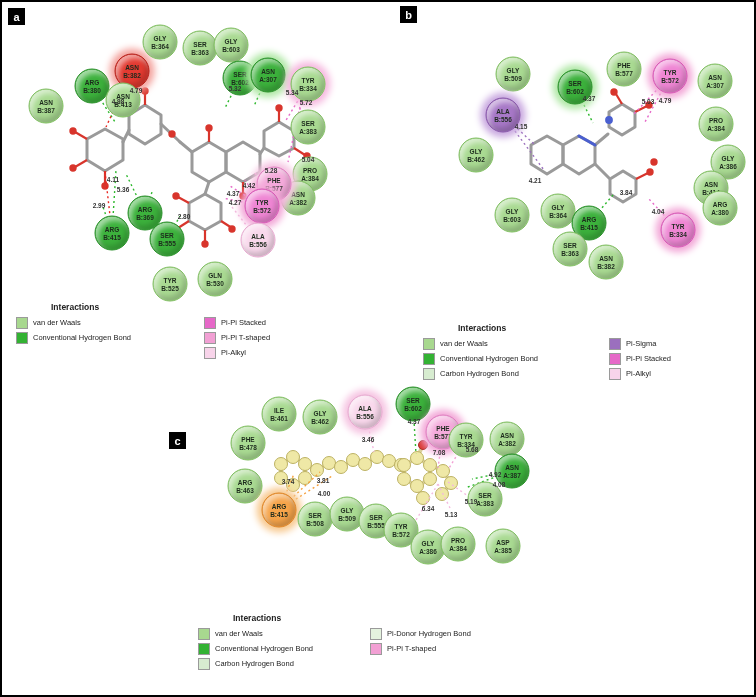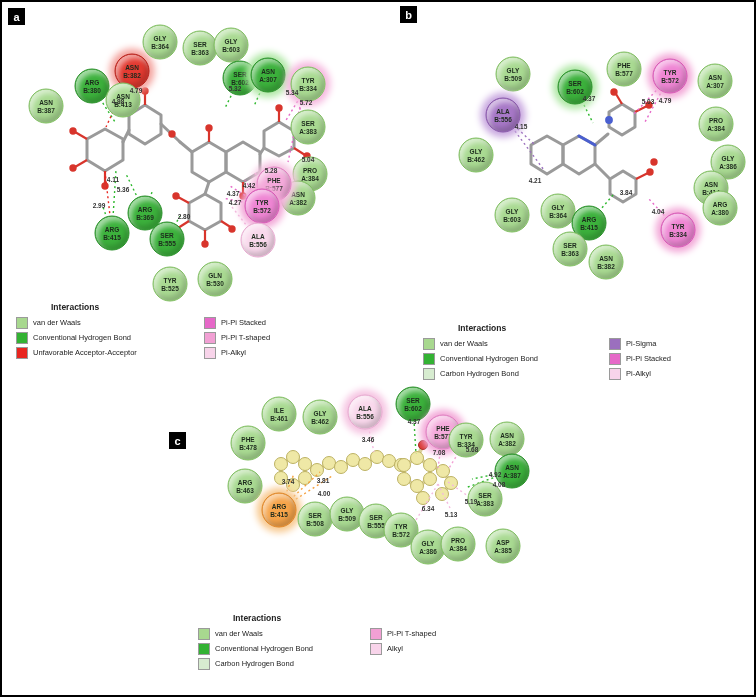--- a/index.html
+++ b/index.html
@@ -322,24 +322,20 @@
       <div class="lg-cols">
         <div style="width: 188px;">
           <div class="lg-row">
             <span class="lg-sw" style="background: rgb(168, 216, 143);"></span>
             <span>van der Waals</span>
           </div>
           <div class="lg-row">
             <span class="lg-sw" style="background: rgb(51, 178, 51);"></span>
             <span>Conventional Hydrogen Bond</span>
           </div>
-          <div class="lg-row">
-            <span class="lg-sw" style="background: rgb(232, 37, 31);"></span>
-            <span>Unfavorable Acceptor-Acceptor</span>
-          </div>
         </div>
         <div style="width: 130px;">
           <div class="lg-row">
             <span class="lg-sw" style="background: rgb(230, 104, 200);"></span>
             <span>Pi-Pi Stacked</span>
           </div>
           <div class="lg-row">
             <span class="lg-sw" style="background: rgb(242, 160, 212);"></span>
             <span>Pi-Pi T-shaped</span>
           </div>
@@ -558,23 +554,23 @@
             <span class="lg-sw" style="background: rgb(51, 178, 51);"></span>
             <span>Conventional Hydrogen Bond</span>
           </div>
           <div class="lg-row">
             <span class="lg-sw" style="background: rgb(215, 236, 208);"></span>
             <span>Carbon Hydrogen Bond</span>
           </div>
         </div>
         <div style="width: 150px;">
           <div class="lg-row">
+            <span class="lg-sw" style="background: rgb(228, 243, 222);"></span>
+            <span>Pi-Donor Hydrogen Bond</span>
+          </div>
+          <div class="lg-row">
             <span class="lg-sw" style="background: rgb(242, 160, 212);"></span>
             <span>Pi-Pi T-shaped</span>
           </div>
-          <div class="lg-row">
-            <span class="lg-sw" style="background: rgb(248, 212, 234);"></span>
-            <span>Alkyl</span>
-          </div>
         </div>
       </div>
     </div>
   </div>
 
 </body></html>

